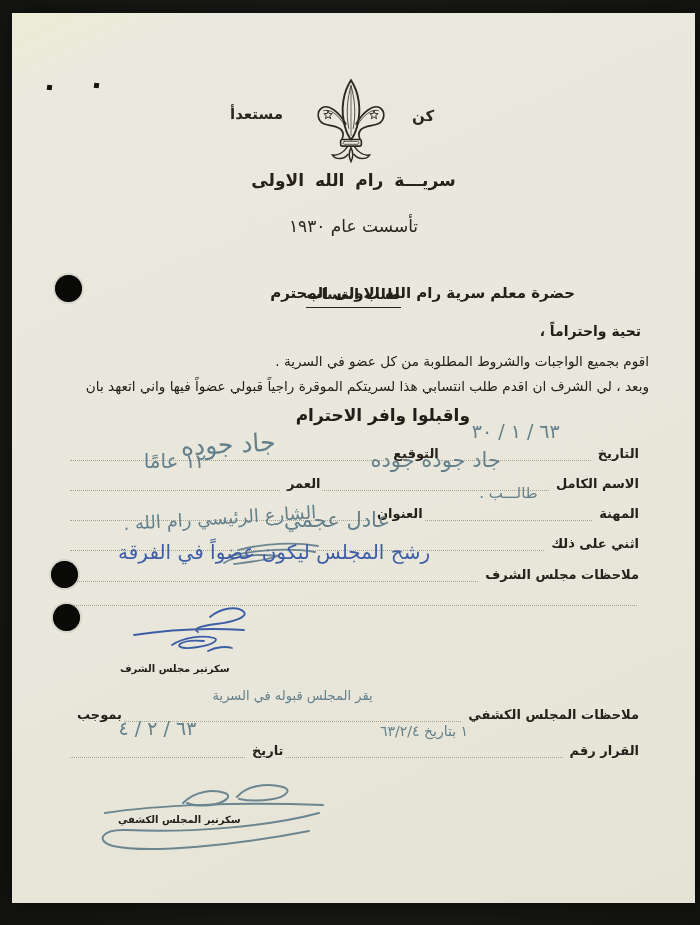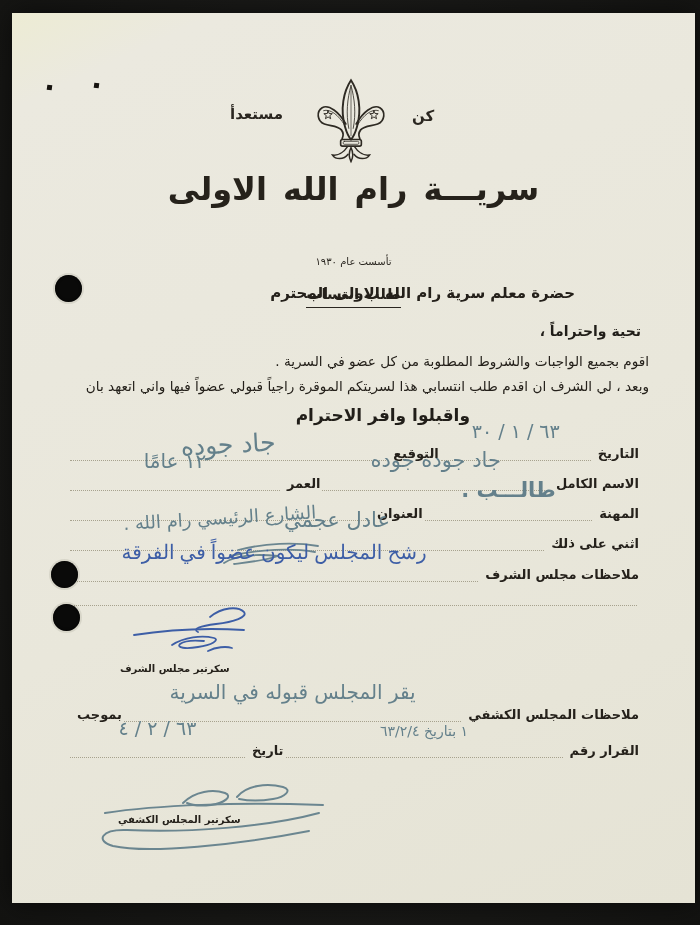--- a/index.html
+++ b/index.html
@@ -17,39 +17,39 @@
   }
   .hole { position:absolute; width:27px; height:27px; border-radius:50%;
     background:#0a0a09; box-shadow: inset 0 0 3px #000, 0 0 0 2px rgba(60,55,40,0.10); z-index:30; }
   .staple-dot { position:absolute; width:5px; height:5px; background:#16130f; transform:rotate(8deg); }
 
   .rtl { direction:rtl; unicode-bidi:embed; }
   .center { left:0; right:0; text-align:center; }
   .abs { position:absolute; }
 
   .motto { position:absolute; font-size:15px; font-weight:bold; color:#2a2620; }
-  .title { position:absolute; font-size:32px; font-weight:bold; color:#26221b; word-spacing:5px; }
-  .subtitle { position:absolute; font-size:10px; color:#2a2620;margin-top:40px; }
+  .title { position:absolute; font-size:17px; font-weight:bold; color:#26221b; word-spacing:5px; }
+  .subtitle { position:absolute; font-size:17px; color:#2a2620; }
   .formtitle-wrap { position:absolute; }
   .formtitle { display:inline-block; font-size:15px; font-weight:bold; color:#26221b;
     border-bottom:1.5px solid #2a2620; padding-bottom:4px;margin-top:44px; }
 
   .addressee { position:absolute; font-size:15px; font-weight:bold; color:#24201a; }
   .greeting  { position:absolute; font-size:14px; font-weight:600; }
   .bodytext  { position:absolute; font-size:13.6px; line-height:25px; text-align:right; color:#25211b; font-weight:500;}
   .closing   { position:absolute; font-size:17px; font-weight:600; }
 
   .row { position:absolute; left:58px; right:54px; display:flex; direction:rtl; align-items:flex-end; height:30px; }
   .lbl { font-size:13px; font-weight:600; white-space:nowrap; padding:0 2px 0 7px; color:#25211b; }
   .dotline { flex:1 1 auto; border-bottom:1.2px dotted #a7a28e; position:relative; height:24px; }
   .w150 { flex:0 0 150px; } .w210 { flex:0 0 210px; } .w300 { flex:0 0 300px; } .w175 { flex:0 0 175px; }
   .hw-val { position:absolute; bottom:19px; left:0; width:100%; text-align:center;
     line-height:1; white-space:nowrap; pointer-events:none; }
   .pencil { color:#64808b; }
-  .blue   { color:#3d5ea6;font-family:Liberation Serif, serif; }
+  .blue   { color:#3d5ea6; }
 
   .emptyline { position:absolute; left:62px; right:58px; top:592px; border-bottom:1.2px dotted #a7a28e; height:0; }
 
   .sec-label { position:absolute; font-size:10px; font-weight:700; color:#25211b; z-index:5; }
   svg.sig { position:absolute; overflow:visible; }
 </style>
 </head>
 <body>
 
 <div class="stage">
@@ -114,21 +114,21 @@
       </span>
       <span class="lbl">العمر</span>
       <span class="dotline w210">
         <span class="hw-val pencil" style="font-size:20px;">١٢ عامًا</span>
       </span>
     </div>
 
     <div class="row" style="top:478px;">
       <span class="lbl">المهنة</span>
       <span class="dotline">
-        <span class="hw-val pencil" style="font-size:21px;font-weight:bold;">طالـــب .</span>
+        <span class="hw-val pencil" style="font-size:15px;">طالـــب .</span>
       </span>
       <span class="lbl">العنوان</span>
       <span class="dotline w300">
         <span class="hw-val pencil" style="font-size:18px; transform:rotate(-3.5deg); transform-origin:100% 100%; bottom:2px;">الشارع الرئيسي رام الله .</span>
       </span>
     </div>
 
     <div class="row" style="top:508px;">
       <span class="lbl">اثني على ذلك</span>
       <span class="dotline">
@@ -158,21 +158,21 @@
         <path d="M22 32 C60 26 100 25 132 27"></path>
         <path d="M60 42 C72 34 90 32 102 35 C108 37 100 42 86 44 C74 46 64 45 68 41 C72 38 82 37 92 38"></path>
         <path d="M96 48 C104 44 114 43 120 45"></path>
       </g>
     </svg>
     <div class="sec-label" style="left:108px; top:650px;">سكرتير مجلس الشرف</div>
 
     <div class="row" style="top:679px;">
       <span class="lbl">ملاحظات المجلس الكشفي</span>
       <span class="dotline">
-        <span class="hw-val pencil" style="font-size:20px;">يقر المجلس قبوله في السرية</span>
+        <span class="hw-val pencil" style="font-size:13px;">يقر المجلس قبوله في السرية</span>
       </span>
       <span class="lbl">بموجب</span>
     </div>
 
     <div class="row" style="top:715px;">
       <span class="lbl">القرار رقم</span>
       <span class="dotline">
         <span class="hw-val pencil" style="font-size:14px;">١ بتاريخ ٦٣/٢/٤</span>
       </span>
       <span class="lbl">تاريخ</span>

